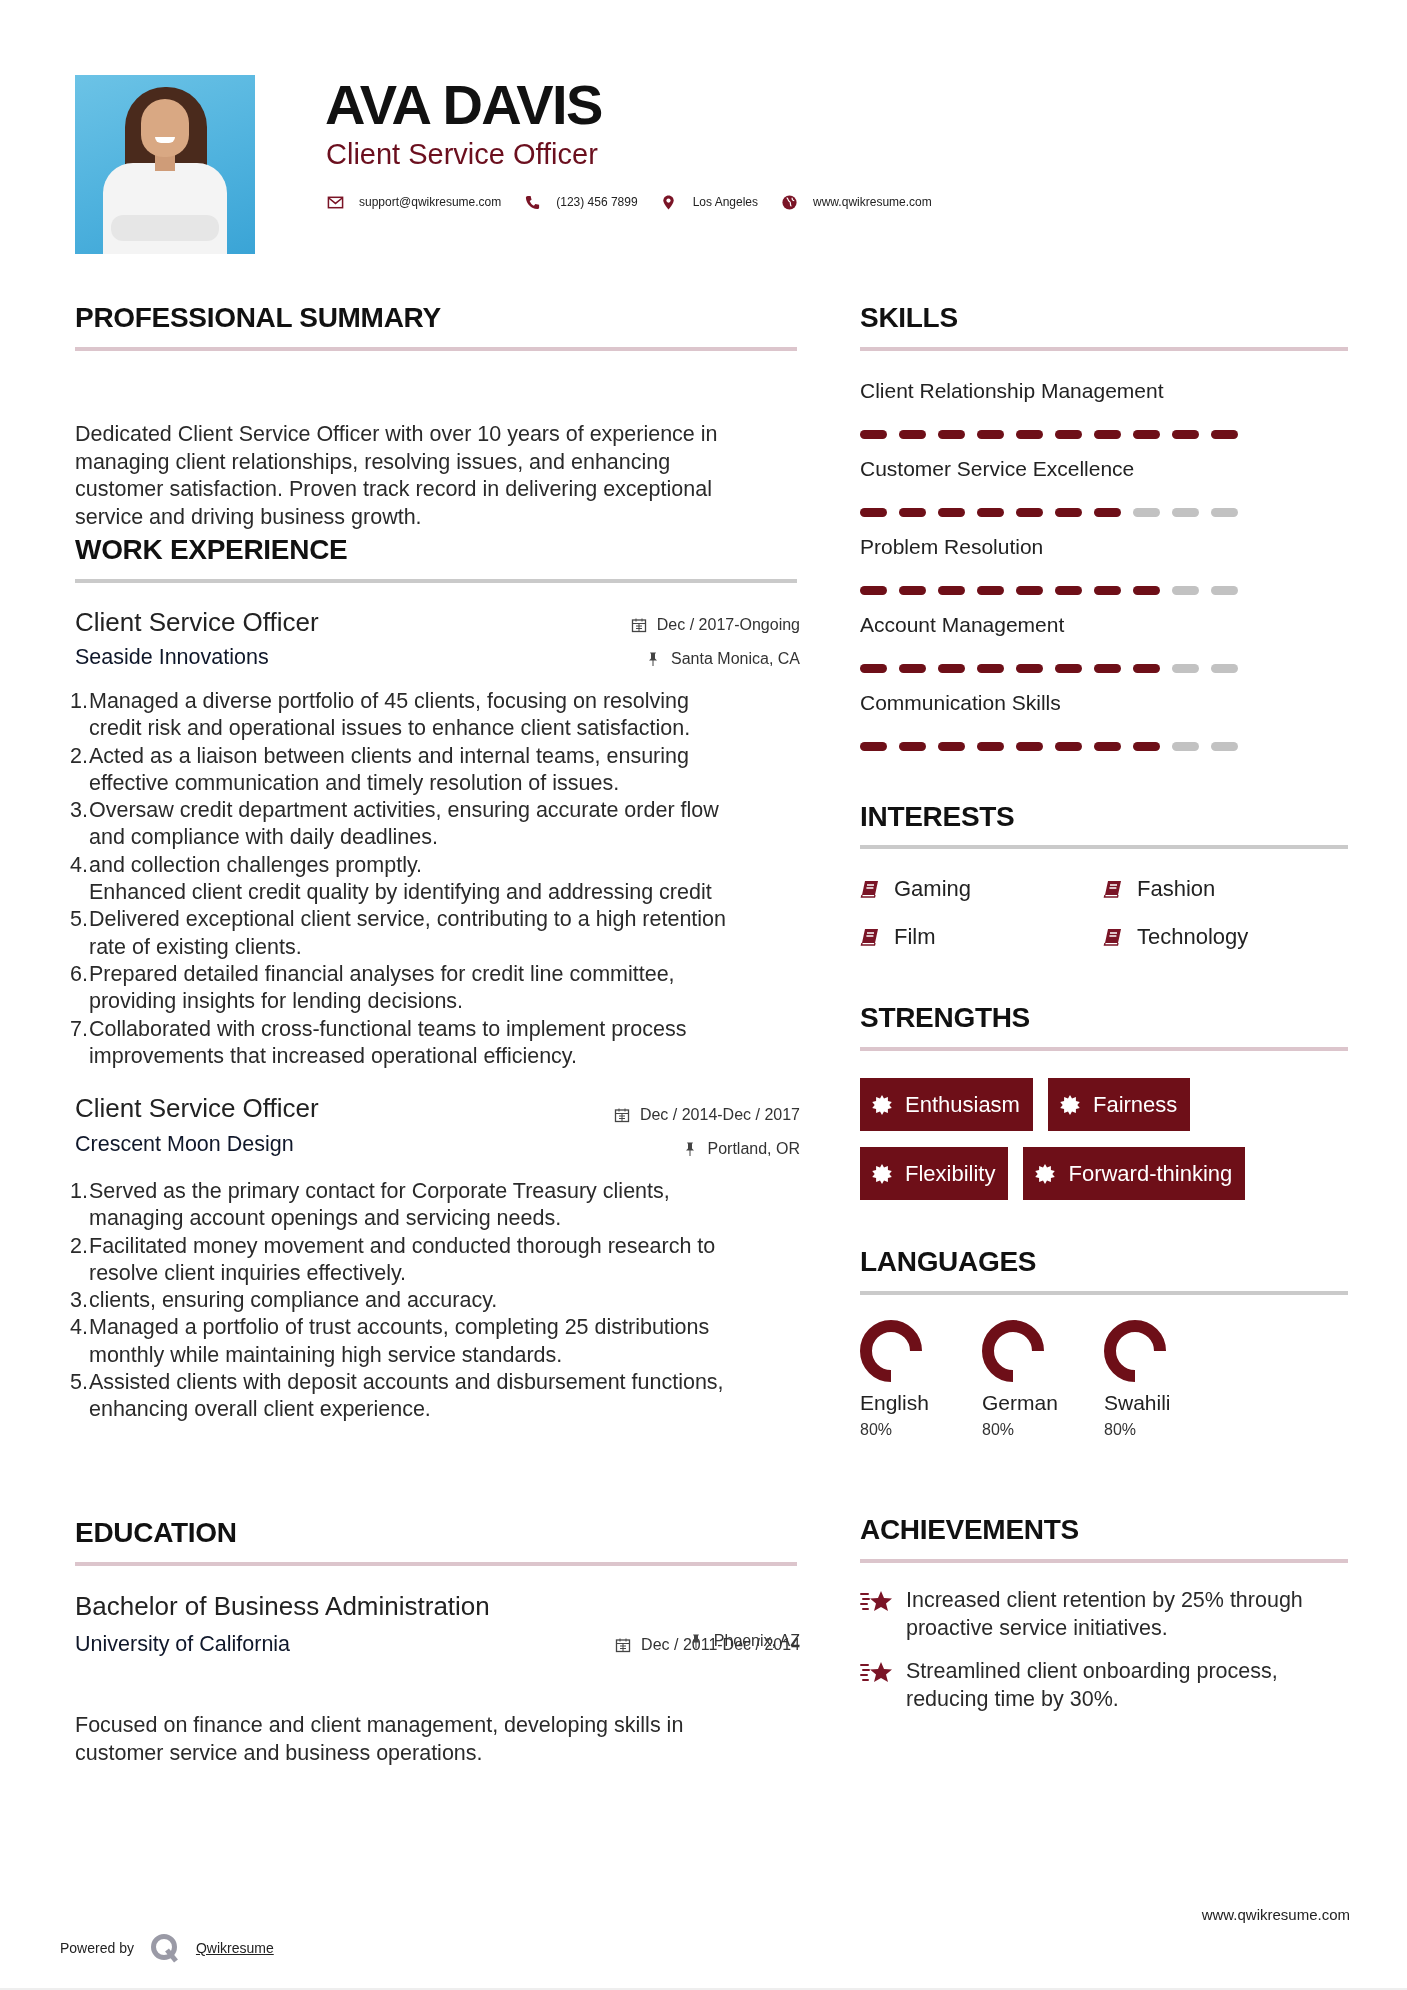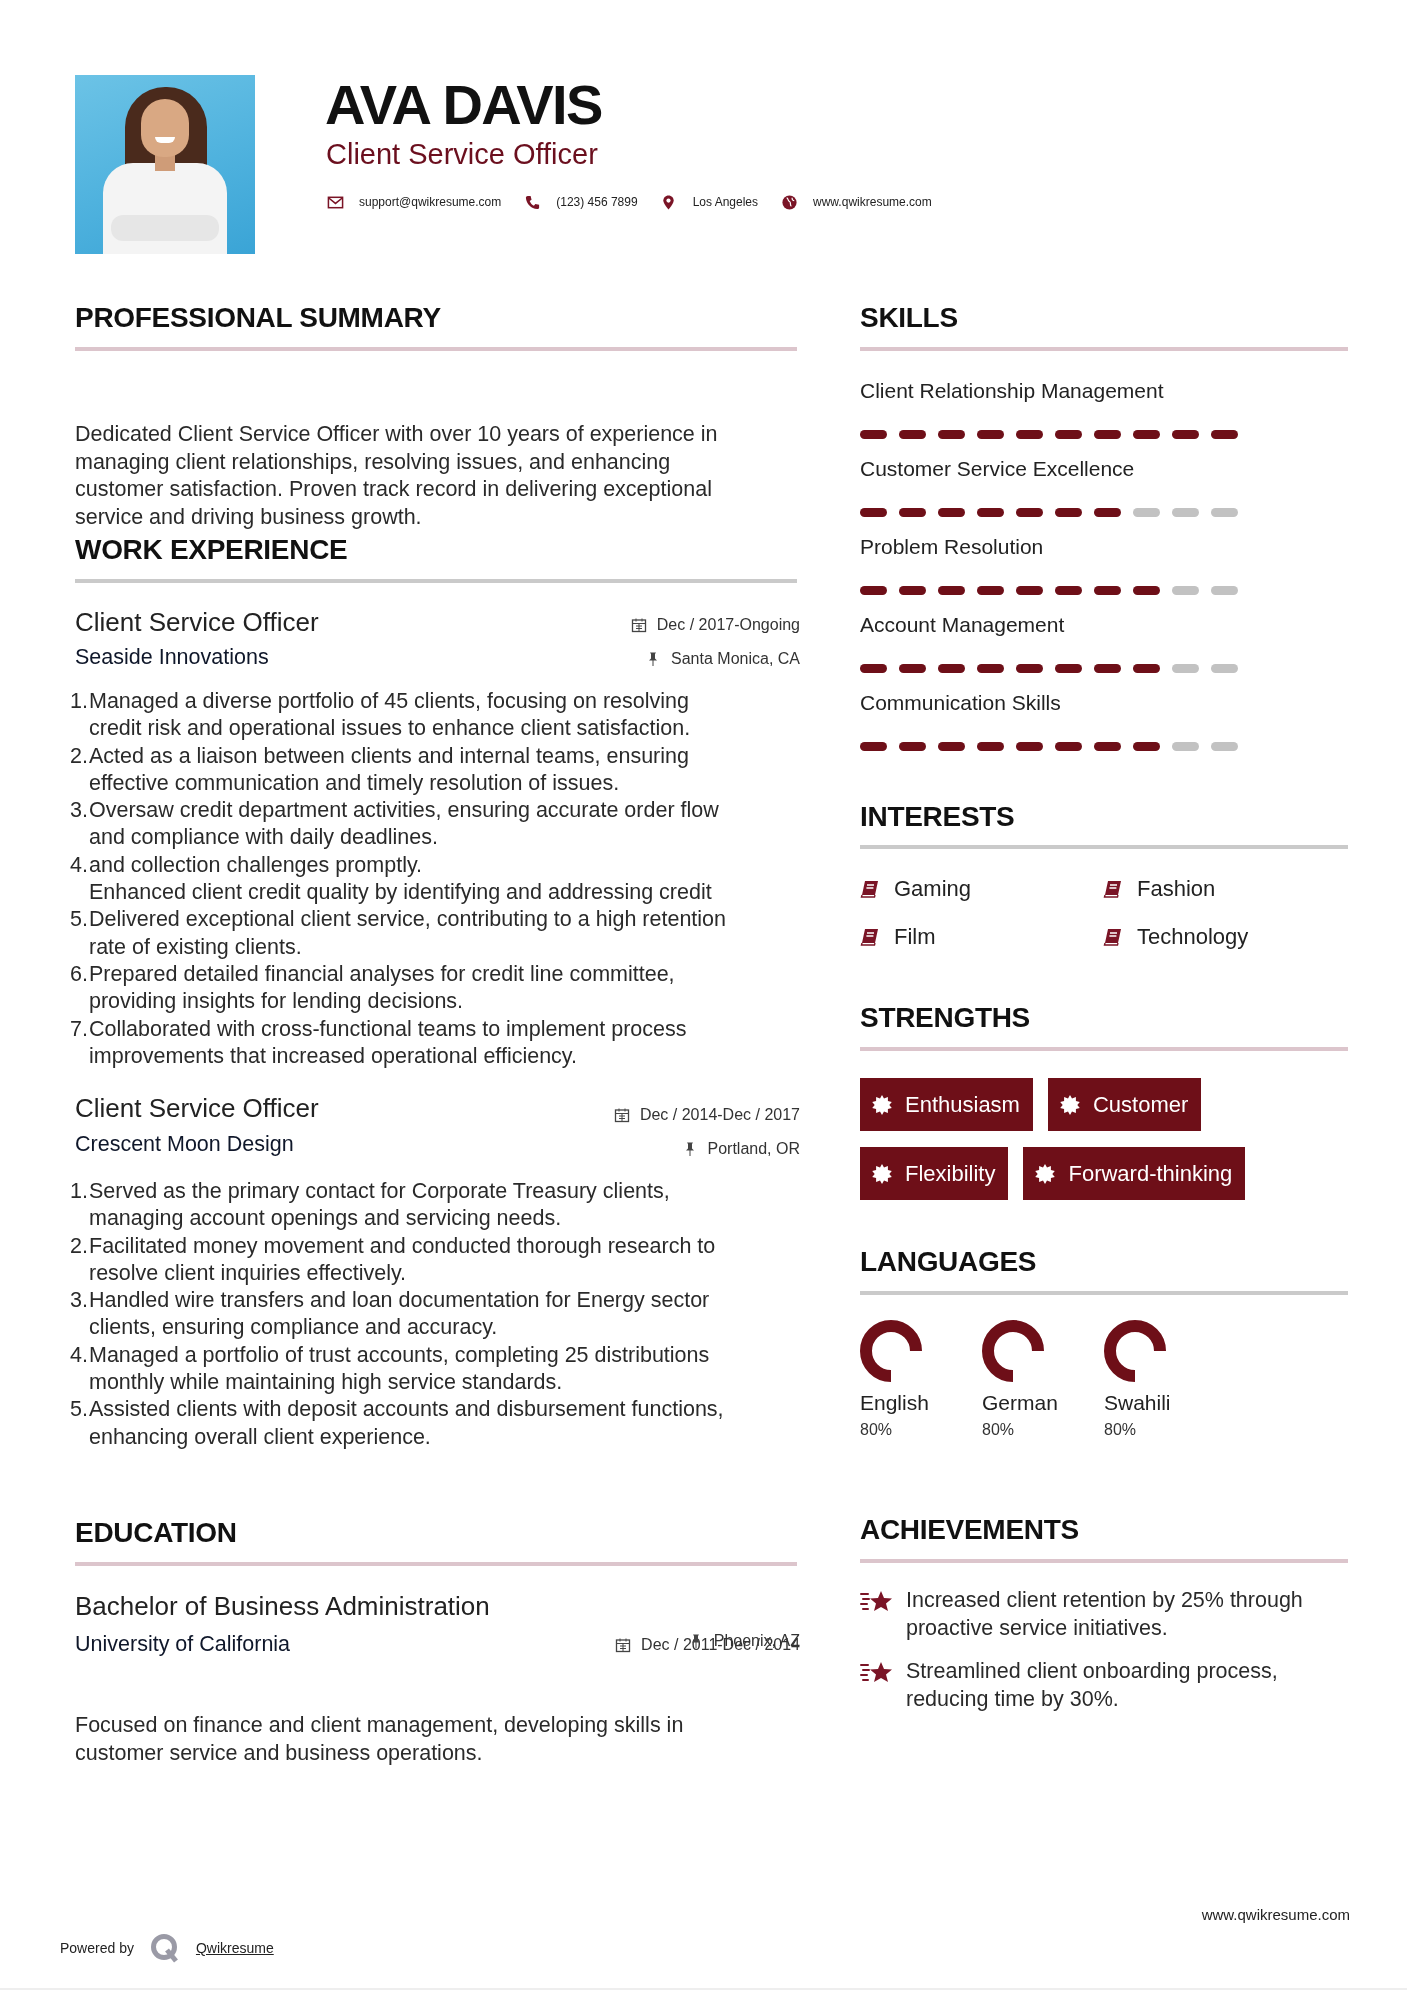--- a/index.html
+++ b/index.html
@@ -217,21 +217,20 @@
       <div>Served as the primary contact for Corporate Treasury clients,</div>
       <div>managing account openings and servicing needs.</div>
     </li>
   <li>
       <span class="num">2.</span>
       <div>Facilitated money movement and conducted thorough research to</div>
       <div>resolve client inquiries effectively.</div>
     </li>
   <li>
       <span class="num">3.</span>
-      <div>Handled wire transfers and loan documentation for Energy sector</div>
       <div>clients, ensuring compliance and accuracy.</div>
     </li>
   <li>
       <span class="num">4.</span>
       <div>Managed a portfolio of trust accounts, completing 25 distributions</div>
       <div>monthly while maintaining high service standards.</div>
     </li>
   <li>
       <span class="num">5.</span>
       <div>Assisted clients with deposit accounts and disbursement functions,</div>
@@ -400,21 +399,21 @@
           </svg>
         </span>
       <span>Enthusiasm</span>
     </div>
     <div class="chip">
       <span class="gear">
           <svg viewBox="0 0 20 20">
             <polygon points="10,0 12,3.5 15.9,1.9 15.9,5.9 19.8,7.1 17.3,10 19.8,12.9 15.9,14.1 15.9,18.1 12,16.5 10,20 8,16.5 4.1,18.1 4.1,14.1 0.2,12.9 2.7,10 0.2,7.1 4.1,5.9 4.1,1.9 8,3.5" fill="currentColor"></polygon>
           </svg>
         </span>
-      <span>Customer</span>
+      <span>Fairness</span>
     </div>
   </div>
   <div class="chip-row">
     <div class="chip">
       <span class="gear">
           <svg viewBox="0 0 20 20">
             <polygon points="10,0 12,3.5 15.9,1.9 15.9,5.9 19.8,7.1 17.3,10 19.8,12.9 15.9,14.1 15.9,18.1 12,16.5 10,20 8,16.5 4.1,18.1 4.1,14.1 0.2,12.9 2.7,10 0.2,7.1 4.1,5.9 4.1,1.9 8,3.5" fill="currentColor"></polygon>
           </svg>
         </span>
       <span>Flexibility</span>

